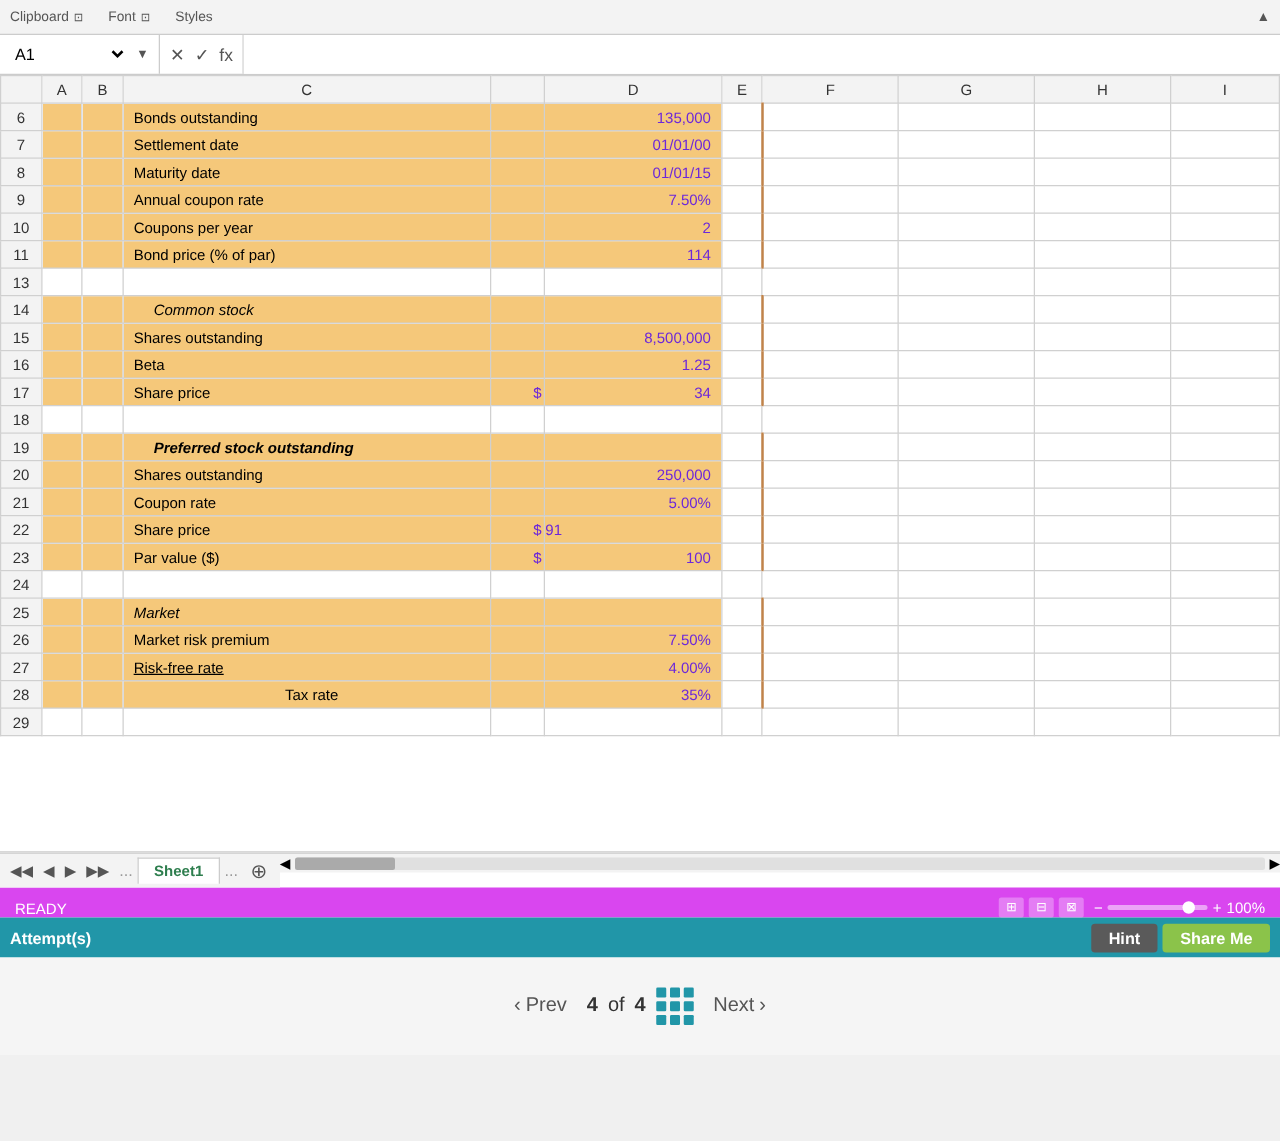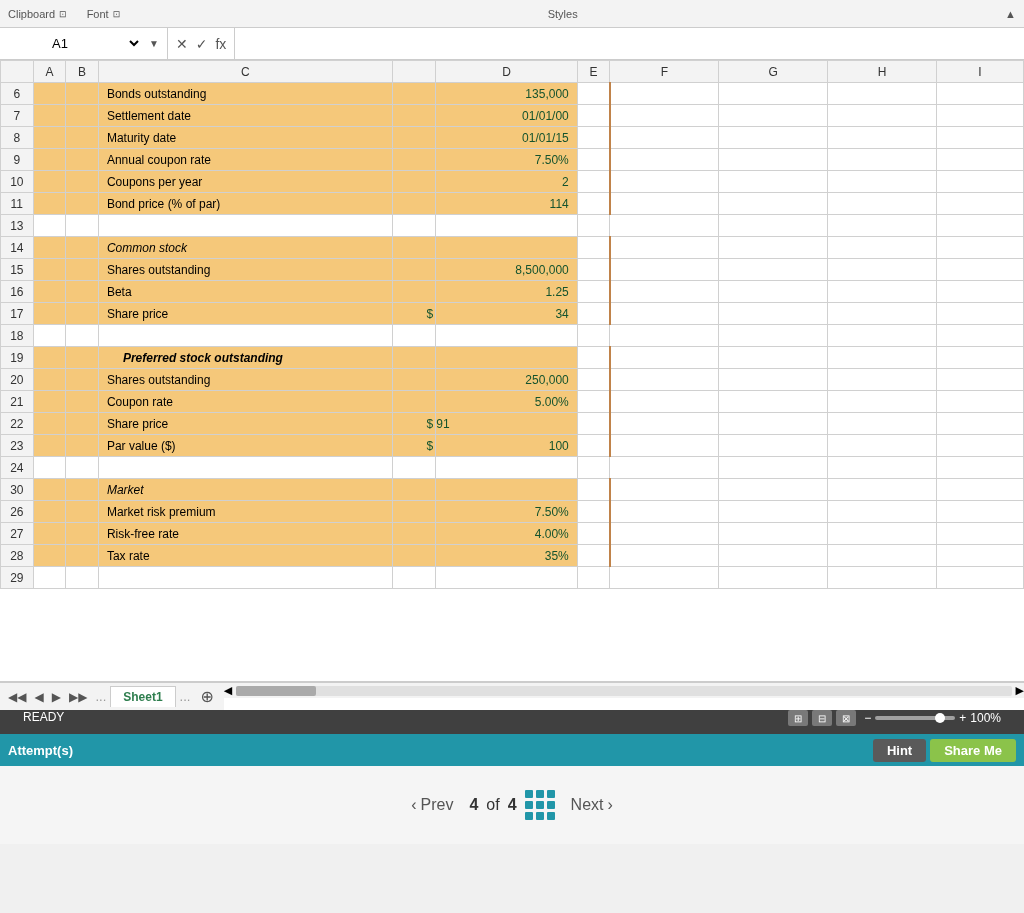--- a/index.html
+++ b/index.html
@@ -29,21 +29,20 @@
       background: white;
     }
     .cell-ref-box {
       width: 128px;
       border-right: 1px solid #ccc;
       padding: 0 8px;
       display: flex;
       align-items: center;
       gap: 7px;
       height: 100%;
-      margin-left: 40px;
     }
     .cell-ref-select {
       border: none;
       background: transparent;
       font-size: 13px;
       flex: 1;
       outline: none;
     }
     .cell-ref-chevron { font-size: 10px; color: #555; }
     .formula-icons {
@@ -111,21 +110,21 @@
       text-align: center;
       color: #333;
       font-size: 11px;
       width: 30px;
       border: 1px solid #d0d0d0;
       height: 22px;
       vertical-align: middle;
     }
 
     .orange-bg { background-color: #f5c87a; }
-    .blue-text { color: #14532d; }
+    .blue-text { color: #6d28d9; }
 
     
     .sheet-tabs-bar {
       display: flex;
       align-items: center;
       background: #f3f3f3;
       border-top: 1px solid #ccc;
       height: 28px;
       padding: 0 4px;
     }
@@ -175,26 +174,26 @@
     }
     .h-scroll-thumb {
       width: 80px;
       height: 10px;
       background: #aaa;
       border-radius: 2px;
     }
 
     
     .status-bar {
-      background: #404040;
+      background: #d946ef;
       color: white;
       height: 24px;
       display: flex;
-      align-items: flex-start;
-      padding: 0 23px;
+      align-items: flex-end;
+      padding: 0 12px;
       font-size: 12px;
       justify-content: space-between;
     }
     .status-right {
       display: flex;
       align-items: center;
       gap: 8px;
     }
     .view-icons { display: flex; gap: 4px; }
     .view-icon {
@@ -305,21 +304,21 @@
 
   <div class="toolbar-area">
     <div class="toolbar-section">
       <span>Clipboard</span>
       <span class="expand-icon">⊡</span>
     </div>
     <div class="toolbar-section">
       <span>Font</span>
       <span class="expand-icon">⊡</span>
     </div>
-    <div class="toolbar-section" style="flex:1;justify-content:center;">
+    <div class="toolbar-section" style="flex:1;">
       <span>Styles</span>
     </div>
     <div class="toolbar-section">
       <span>▲</span>
     </div>
   </div>
 
   <div class="formula-bar">
     <div class="cell-ref-box">
       <select class="cell-ref-select">
@@ -444,21 +443,21 @@
                 <td></td>
                 <td></td>
                 <td></td>
                 <td></td>
                 <td></td>
               </tr>
               <tr>
                 <td class="row-num">14</td>
                 <td class="orange-bg"></td>
                 <td class="orange-bg"></td>
-                <td class="orange-bg" style="padding-left: 8px; font-style: italic;">Common stock</td>
+                <td class="orange-bg" style="padding-left: 24px; font-style: italic;">Common stock</td>
                 <td class="orange-bg blue-text" style="text-align: right; padding-right: 2px;"></td>
                 <td class="orange-bg blue-text" style="text-align: right; padding-right: 8px;"></td>
                 <td style="border-right: 2px solid rgb(192, 131, 74);"></td>
                 <td></td>
                 <td></td>
                 <td></td>
                 <td></td>
               </tr>
               <tr>
                 <td class="row-num">15</td>
@@ -584,21 +583,21 @@
                 <td style="padding-left: 8px;"></td>
                 <td style="text-align: right; padding-right: 2px;"></td>
                 <td style="text-align: right; padding-right: 8px;"></td>
                 <td></td>
                 <td></td>
                 <td></td>
                 <td></td>
                 <td></td>
               </tr>
               <tr>
-                <td class="row-num">30</td>
+                <td class="row-num">25</td>
                 <td class="orange-bg"></td>
                 <td class="orange-bg"></td>
                 <td class="orange-bg" style="padding-left: 8px; font-style: italic;">Market</td>
                 <td class="orange-bg blue-text" style="text-align: right; padding-right: 2px;"></td>
                 <td class="orange-bg blue-text" style="text-align: right; padding-right: 8px;"></td>
                 <td style="border-right: 2px solid rgb(192, 131, 74);"></td>
                 <td></td>
                 <td></td>
                 <td></td>
                 <td></td>
@@ -613,34 +612,34 @@
                 <td style="border-right: 2px solid rgb(192, 131, 74);"></td>
                 <td></td>
                 <td></td>
                 <td></td>
                 <td></td>
               </tr>
               <tr>
                 <td class="row-num">27</td>
                 <td class="orange-bg"></td>
                 <td class="orange-bg"></td>
-                <td class="orange-bg" style="padding-left: 8px;">Risk-free rate</td>
+                <td class="orange-bg" style="padding-left: 8px; text-decoration: underline;">Risk-free rate</td>
                 <td class="orange-bg blue-text" style="text-align: right; padding-right: 2px;"></td>
                 <td class="orange-bg blue-text" style="text-align: right; padding-right: 8px;">4.00%</td>
                 <td style="border-right: 2px solid rgb(192, 131, 74);"></td>
                 <td></td>
                 <td></td>
                 <td></td>
                 <td></td>
               </tr>
               <tr>
                 <td class="row-num">28</td>
                 <td class="orange-bg"></td>
                 <td class="orange-bg"></td>
-                <td class="orange-bg" style="padding-left: 8px;">Tax rate</td>
+                <td class="orange-bg" style="padding-left: 8px; text-align: center;">Tax rate</td>
                 <td class="orange-bg blue-text" style="text-align: right; padding-right: 2px;"></td>
                 <td class="orange-bg blue-text" style="text-align: right; padding-right: 8px;">35%</td>
                 <td style="border-right: 2px solid rgb(192, 131, 74);"></td>
                 <td></td>
                 <td></td>
                 <td></td>
                 <td></td>
               </tr>
               <tr>
                 <td class="row-num">29</td>

